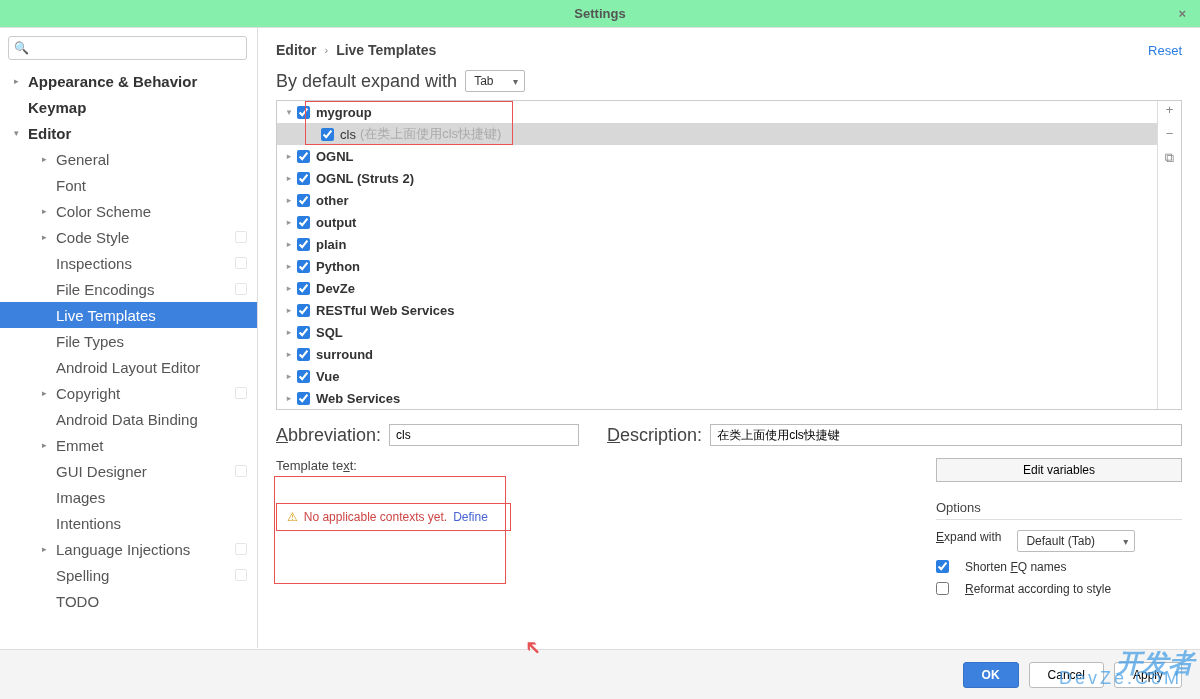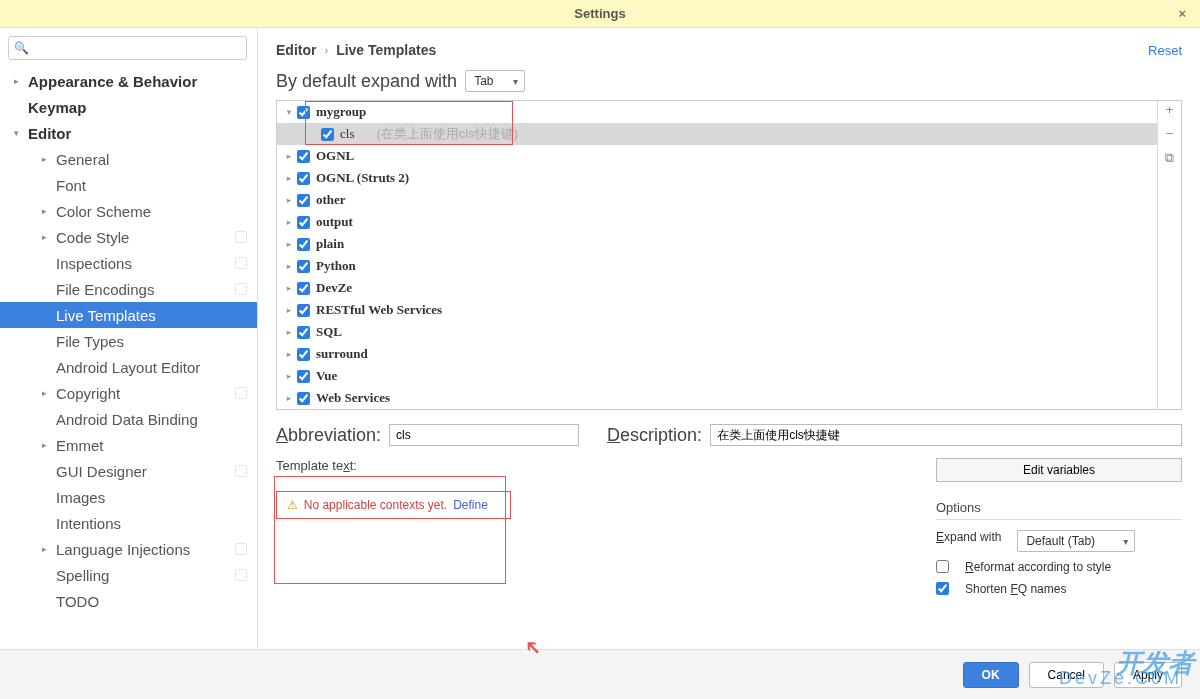--- a/index.html
+++ b/index.html
@@ -1,17 +1,17 @@
 <!DOCTYPE html>
 <html><head>
 <meta charset="utf-8">
 <style>
   * { box-sizing: border-box; margin: 0; padding: 0; }
   body { font-family: "Segoe UI", Arial, sans-serif; font-size: 13px; color: #333; background: #fff; width: 1200px; height: 699px; overflow: hidden; position: relative; }
-  .title-bar { height: 28px; background: #fef9c3; border-bottom: 1px solid #e0e0e0; display: flex; align-items: center; justify-content: center; position: relative; }
+  .title-bar { height: 28px; background: #86efac; border-bottom: 1px solid #e0e0e0; display: flex; align-items: center; justify-content: center; position: relative; }
   .title-bar .title { font-weight: bold; font-size: 13px; color: #555; }
   .close-x { position: absolute; right: 14px; font-size: 13px; color: #777; cursor: pointer; font-weight: bold;}
   .main { display: flex; height: 620px; }
   .sidebar { width: 258px; border-right: 1px solid #ddd; display: flex; flex-direction: column; }
   .search-row { padding: 8px 10px 8px 8px; display: flex; align-items: center; gap:0; }
   .search-input { flex:1; height: 24px; border: 1px solid #ccc; border-radius: 3px; padding: 0 6px 0 20px; font-size: 12px; background: #fff; }
   .search-ico { position: absolute; margin-left: 6px; color: #aaa; font-size: 12px; pointer-events:none;}
   .tree { flex:1; overflow-y: auto; padding-bottom: 8px; }
   .tree-item { display: flex; align-items: center; height: 26px; padding-left: 14px; cursor: pointer; position: relative; }
   .tree-item.indent1 { padding-left: 42px; }
@@ -27,34 +27,34 @@
   .bc-sep { margin:0 8px; color:#888; font-size: 11px;}
   .reset-link { margin-left:auto; color:#2a7de1; font-size:13px; cursor:pointer; }
   .expand-row { padding: 4px 18px 8px 18px; display:flex; align-items:center; gap:8px; }
   .combo { border:1px solid #bbb; background:#fff; height:22px; padding:0 22px 0 8px; font-size:12px; position:relative; border-radius:2px; display:inline-flex; align-items:center; min-width:60px;}
   .combo::after { content:"▾"; position:absolute; right:6px; font-size:10px; color:#666; }
   .template-panel { margin: 0 18px; border:1px solid #ccc; display:flex; }
   .tree-list { flex:1; height:308px; overflow-y:auto; background:#fff; }
   .t-row { display:flex; align-items:center; height:22px; padding-left:6px; font-size:13px; position:relative; }
   .t-row .arrow { width:12px; font-size:9px; color:#999; display:inline-block; text-align:center;}
   .t-row .chk { width:13px; height:13px; margin:0 6px 0 2px; accent-color:#2a7de1; }
-  .t-row .name { font-weight:bold; color:#333;font-family:Liberation Serif, serif; }
+  .t-row .name { font-weight:bold; color:#333; }
   .t-row.sel { background:#d8d8d8; }
   .t-row.sel .name { font-weight:normal; color:#333; }
-  .t-row .desc { color:#aaa; font-weight:normal; margin-left:22px; }
+  .t-row .desc { color:#aaa; font-weight:normal; margin-left:4px; }
   .red-box1 { position:absolute; border:1px solid #e85252; pointer-events:none; }
   .tool-col { width:24px; border-left:1px solid #ddd; display:flex; flex-direction:column; align-items:center; padding-top:2px; gap:10px; }
   .tool-ico { font-size:13px; color:#888; cursor:pointer; line-height:14px;}
   .form-row { display:flex; align-items:center; gap:8px; padding: 14px 18px 0 18px; }
   .fld-lbl { font-size:18px; color:#444; }
   .fld-lbl u { text-decoration: underline; }
   .fld-input { border:1px solid #bbb; height:22px; padding:0 6px; font-size:12px; }
   .lower { display:flex; gap:18px; padding: 12px 18px 0 18px; align-items:flex-start;}
   .left-block { flex:1; position:relative; }
-  .tmpl-text-lbl { font-size:13px; color:#444; margin-bottom:8px; display:block;}
+  .tmpl-text-lbl { font-size:13px; color:#444; margin-bottom:20px; display:block;}
   .code-box { width: 648px; height:106px; border:1px solid #bbb; background:#fff; font-family: "Consolas", monospace; font-size:12px; padding:4px 8px; white-space:pre; position:relative;}
   .code-box .i { font-style: italic; color:#333; }
   .code-box .var { color:#a8397a; font-style: italic; }
   .code-box .cursor-line { display:inline-block; width:1px; height:14px; background:#666; vertical-align:middle;}
   .red-overlay { position:absolute; border:1px solid #e85252; pointer-events:none; }
   .context-box { margin-top:10px; border:1px solid #e85252; padding:6px 10px; display:inline-flex; align-items:center; gap:6px; width: 235px;}
   .warn-ico { color:#d29300; font-size:12px; }
   .ctx-text { color:#c44; font-size:12px; }
   .ctx-define { color:#4763d3; font-size:12px; cursor:pointer; }
   .right-block { width: 246px; }
@@ -299,26 +299,26 @@
         <button class="edit-vars">Edit variables</button>
         <div class="options-group">
           <div class="options-title">Options</div>
           <div class="opt-row">
             <span><u>E</u>xpand with</span>
             <span class="combo" style="min-width:118px">
                 <span>Default (Tab)</span>
               </span>
           </div>
           <div class="opt-row">
+            <input type="checkbox" class="chk2" checked="" style="">
+            <span>Shorten <u>F</u>Q names</span>
+          </div>
+          <div class="opt-row">
             <input type="checkbox" class="chk2" style="">
             <span><u>R</u>eformat according to style</span>
-          </div>
-          <div class="opt-row">
-            <input type="checkbox" class="chk2" checked="" style="">
-            <span>Shorten <u>F</u>Q names</span>
           </div>
         </div>
       </div>
     </div>
 
   </div>
 </div>
 
 <div class="footer">
   <button class="btn primary">OK</button>

